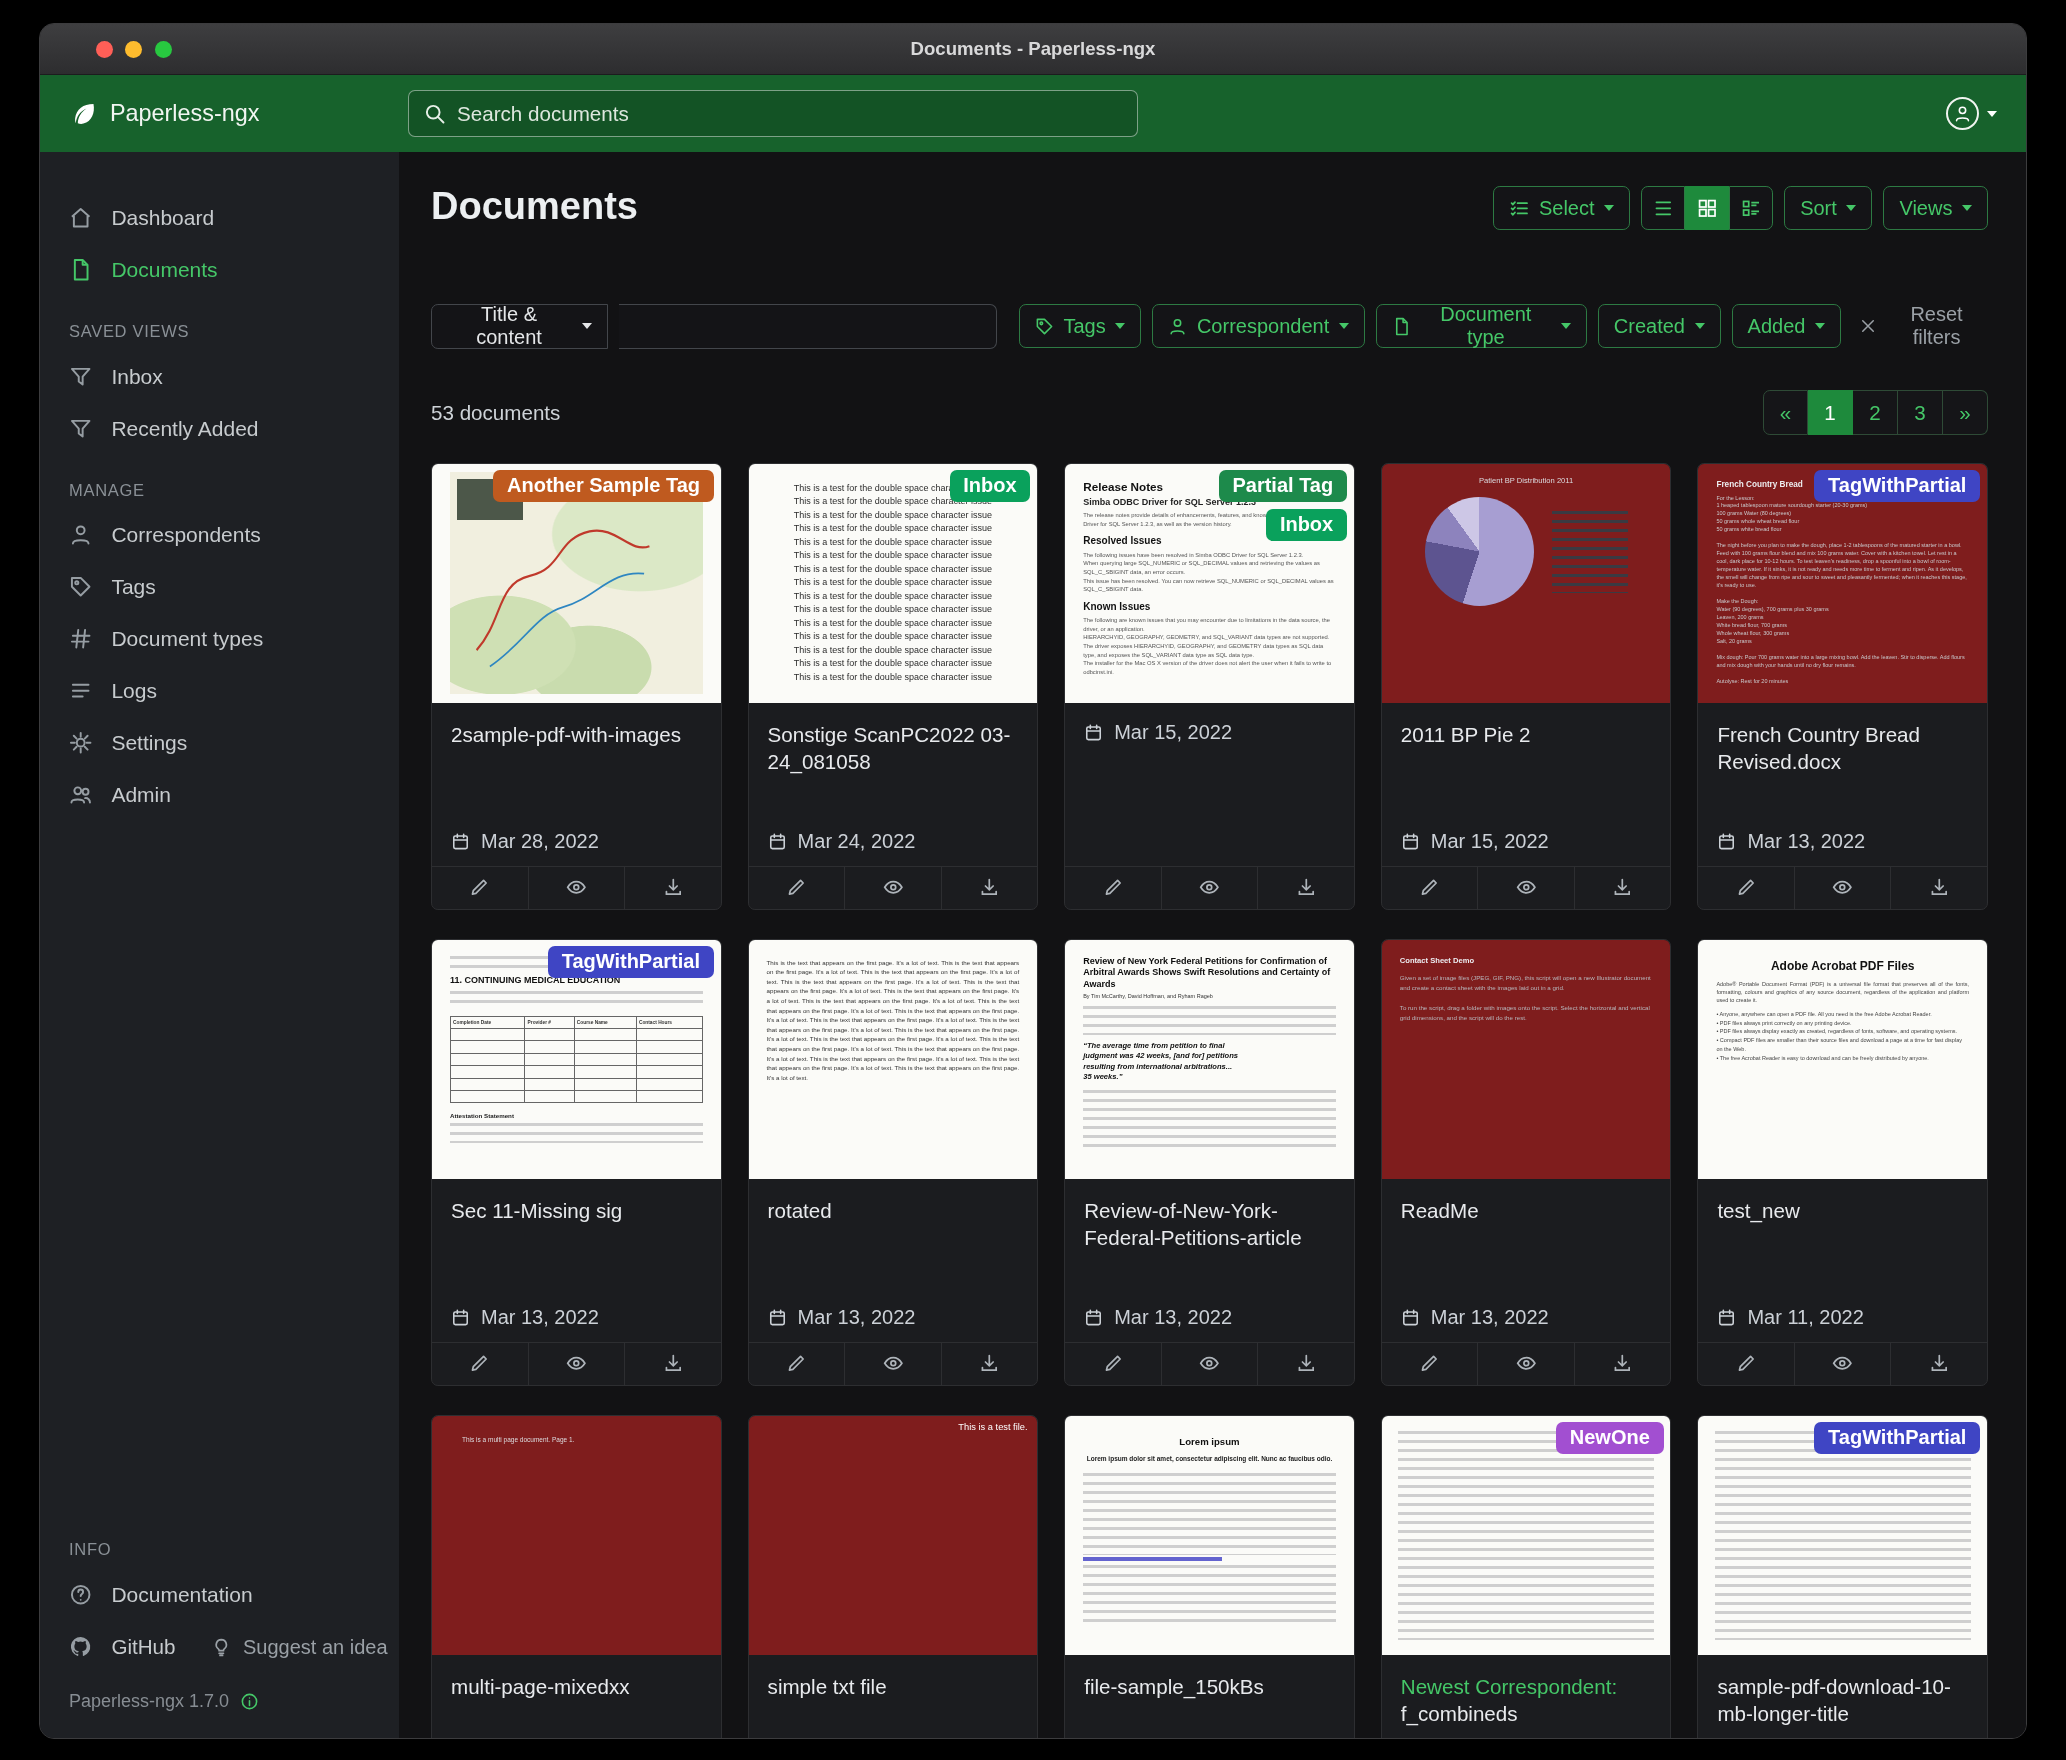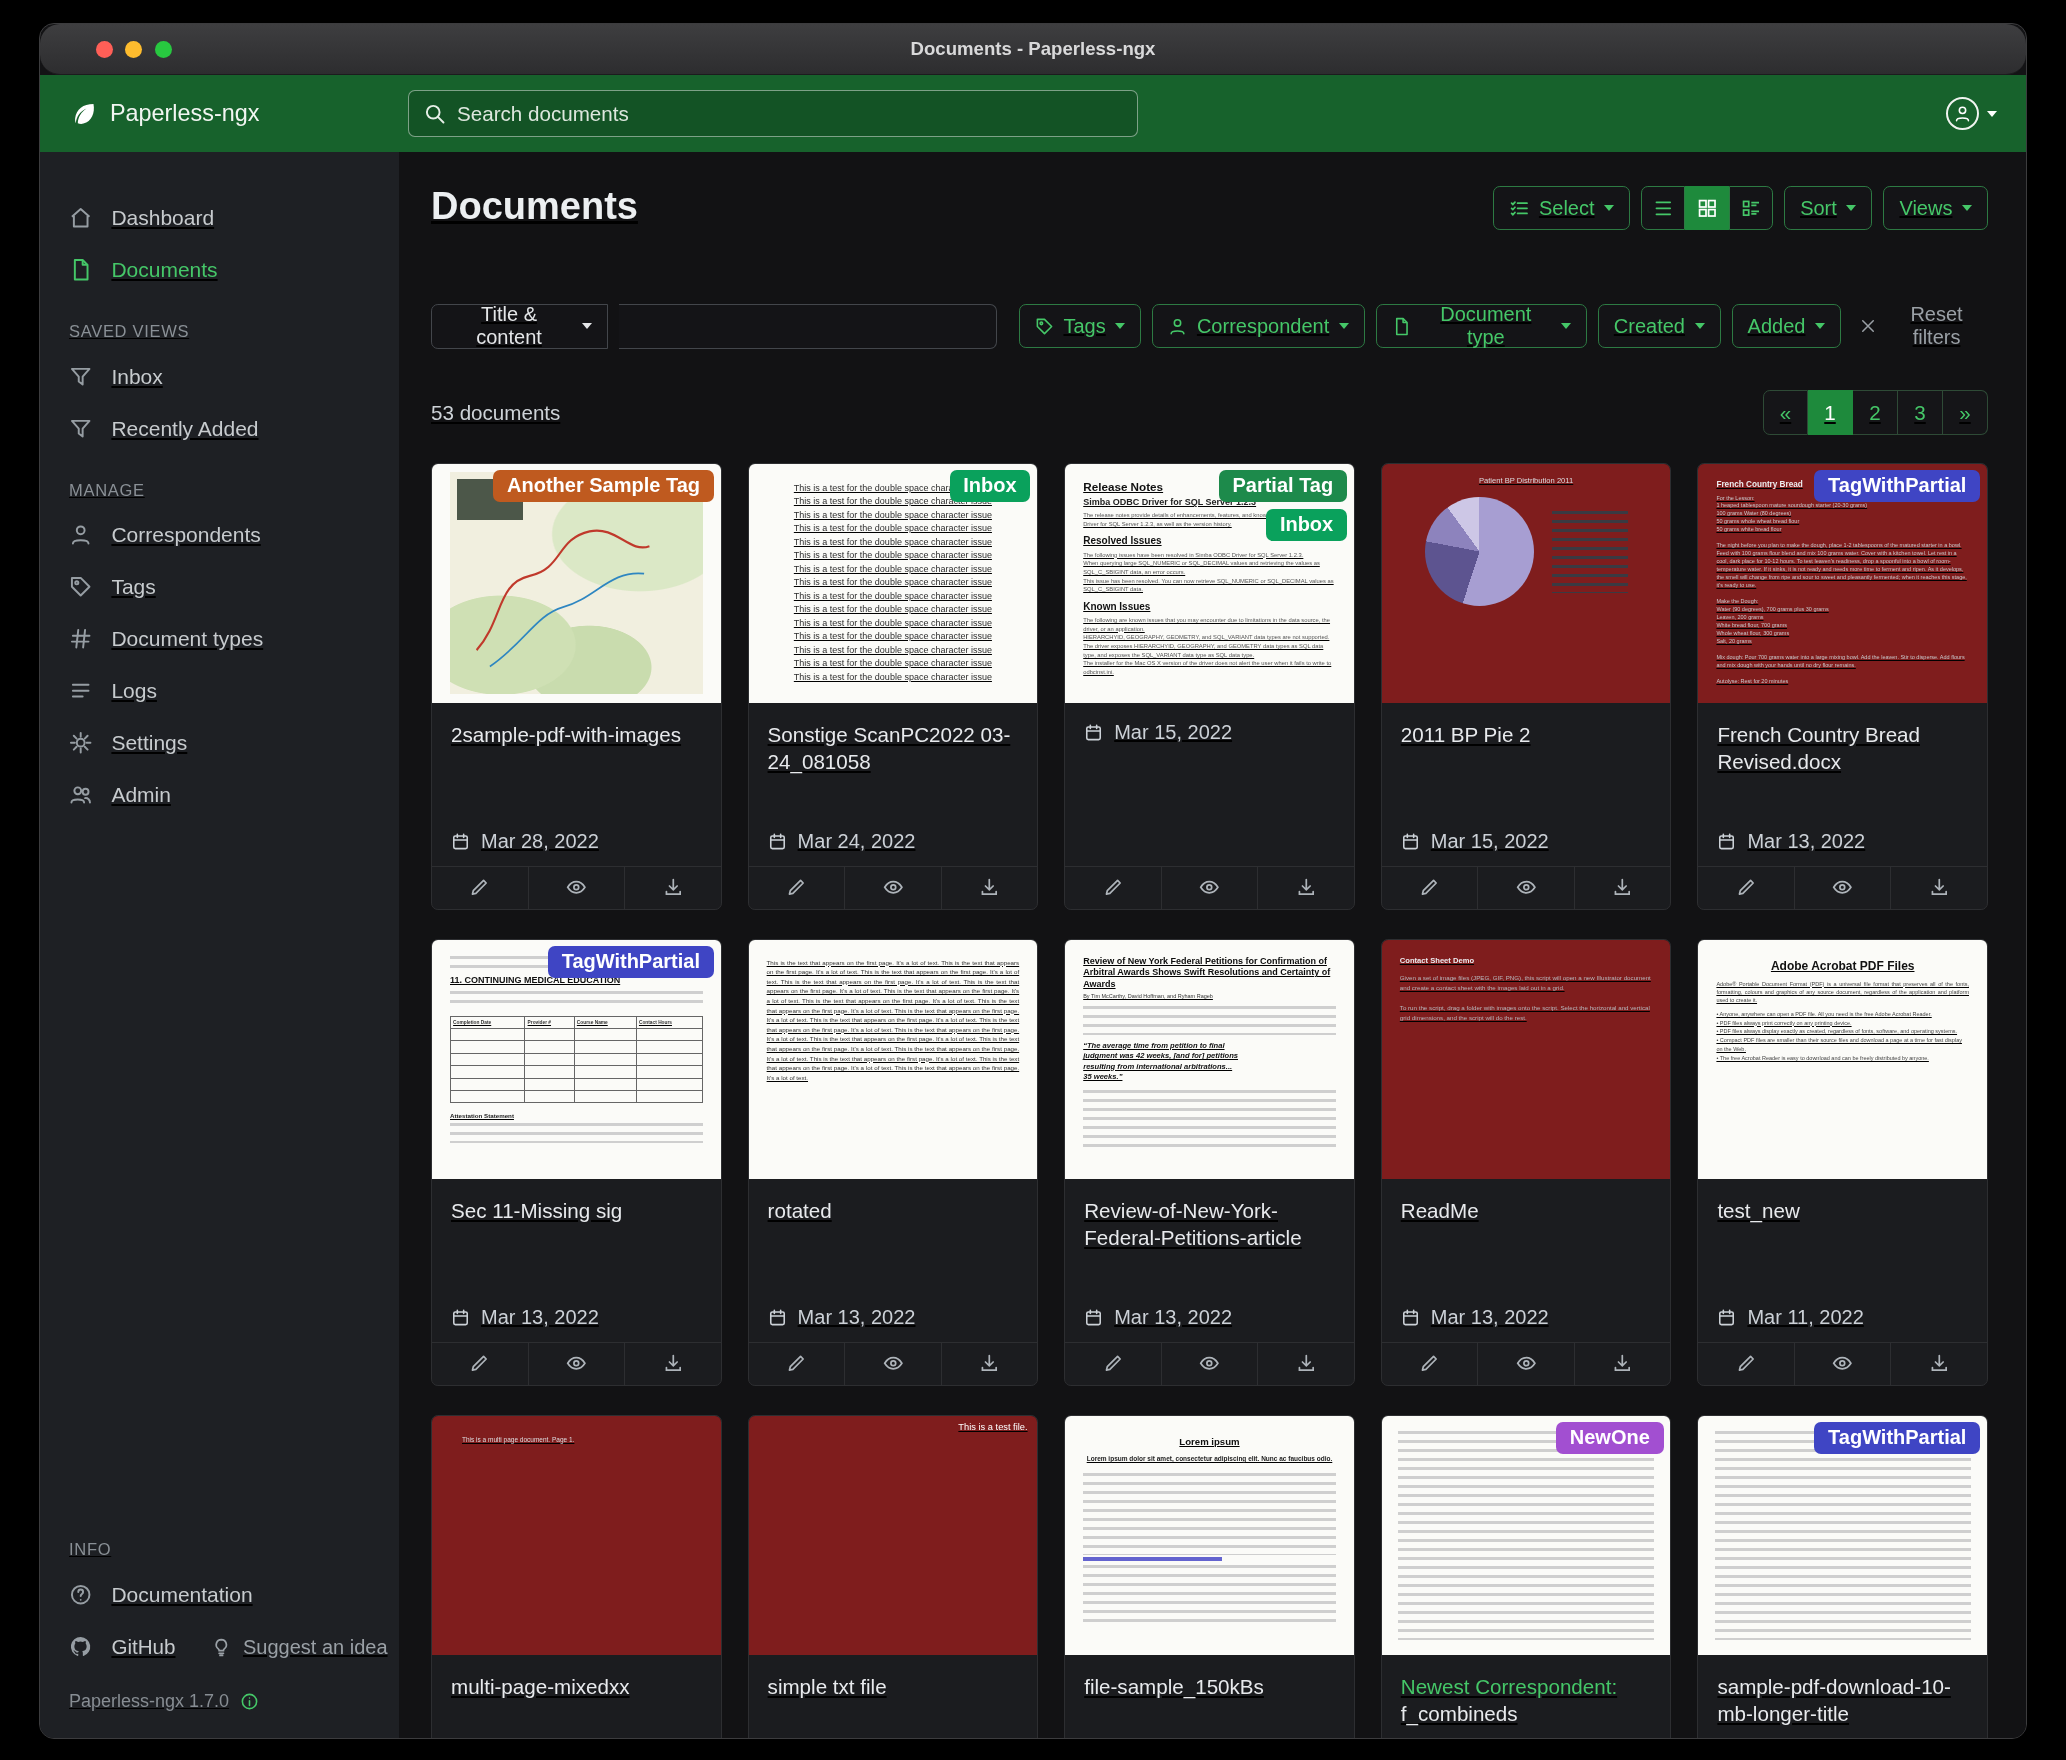--- a/index.html
+++ b/index.html
@@ -10,41 +10,41 @@
 
   .window {
     position:absolute; left:39px; top:23px; width:1988px; height:1716px;
     border-radius:15px; overflow:hidden; background:#131315;
     border:0.7px solid #3c3c3e; box-shadow:0 27.5px 96px rgba(0,0,0,.85);
     display:flex; flex-direction:column;
   }
 
   
   .titlebar { height:51px; flex:0 0 auto; background:linear-gradient(#3e3e40,#2d2d2f); border-bottom:0.7px solid #1c1c1e;
-    display:flex; align-items:center; justify-content:center; position:relative;border-radius:20px; }
+    display:flex; align-items:center; justify-content:center; position:relative; }
   .titlebar-title { font-size:18.6px; font-weight:700; color:#d9d9da; }
   .traffic { position:absolute; left:56px; top:0; height:100%; display:flex; align-items:center; gap:12.4px; }
   .light { width:17px; height:17px; border-radius:50%; }
   .light.red{ background:#ff5f57; } .light.yellow{ background:#febc2e; } .light.green{ background:#28c840; }
 
   
   .appheader { height:77px; flex:0 0 auto; background:#17622c; position:relative; display:flex; align-items:center; }
   .brand { position:absolute; left:30px; display:flex; align-items:center; gap:12.4px; color:#fff; }
   .brand-name { font-size:23.4px; color:#f2f6f2; }
   .searchwrap { position:absolute; left:368px; width:730px; height:47px; }
   .searchwrap svg { position:absolute; left:15px; top:11.7px; color:#e6efe7; }
   .search-input { width:100%; height:100%; border-radius:6.9px; border:1.4px solid rgba(255,255,255,.45);
     background:rgba(0,0,0,.15); color:#fca5a5; font-size:20.6px; padding:0 16.5px 0 48px; }
   .search-input::placeholder { color:#dde7de; }
   .avatar-btn { position:absolute; right:29px; display:flex; align-items:center; gap:8.2px; color:#fff; }
   .avatar-circle { width:33px; height:33px; border-radius:50%; border:2.1px solid #f0f4f0; display:flex; align-items:center; justify-content:center; }
   .caret { width:0; height:0; border-left:5.5px solid transparent; border-right:5.5px solid transparent; border-top:6.2px solid currentColor; display:inline-block; }
 
   
-  .appbody { flex:1; display:flex; min-height:0;text-decoration:underline; }
+  .appbody { flex:1; display:flex; min-height:0; }
   .sidebar { width:359px; flex:0 0 auto; background:#1e2024; padding-top:40px; display:flex; flex-direction:column; }
   .side-item { height:52px; display:flex; align-items:center; gap:19px; padding:0 29px; color:#c7cbce; font-size:21px; cursor:pointer; }
   .side-item .ic { color:#969da3; }
   .side-item.active { color:#45c768; }
   .side-item.active .ic { color:#45c768; }
   .side-label { padding:0 29px; margin:26px 0 9.6px; font-size:16.5px; letter-spacing:0.7px; color:#8a9096; }
   .side-spacer { flex:1; }
   .side-row { display:flex; align-items:center; }
   .side-row .side-item.small { font-size:20.6px; }
   .suggest { display:flex; align-items:center; gap:11px; color:#9aa0a6; font-size:20px; margin-left:6.9px; cursor:pointer; }

